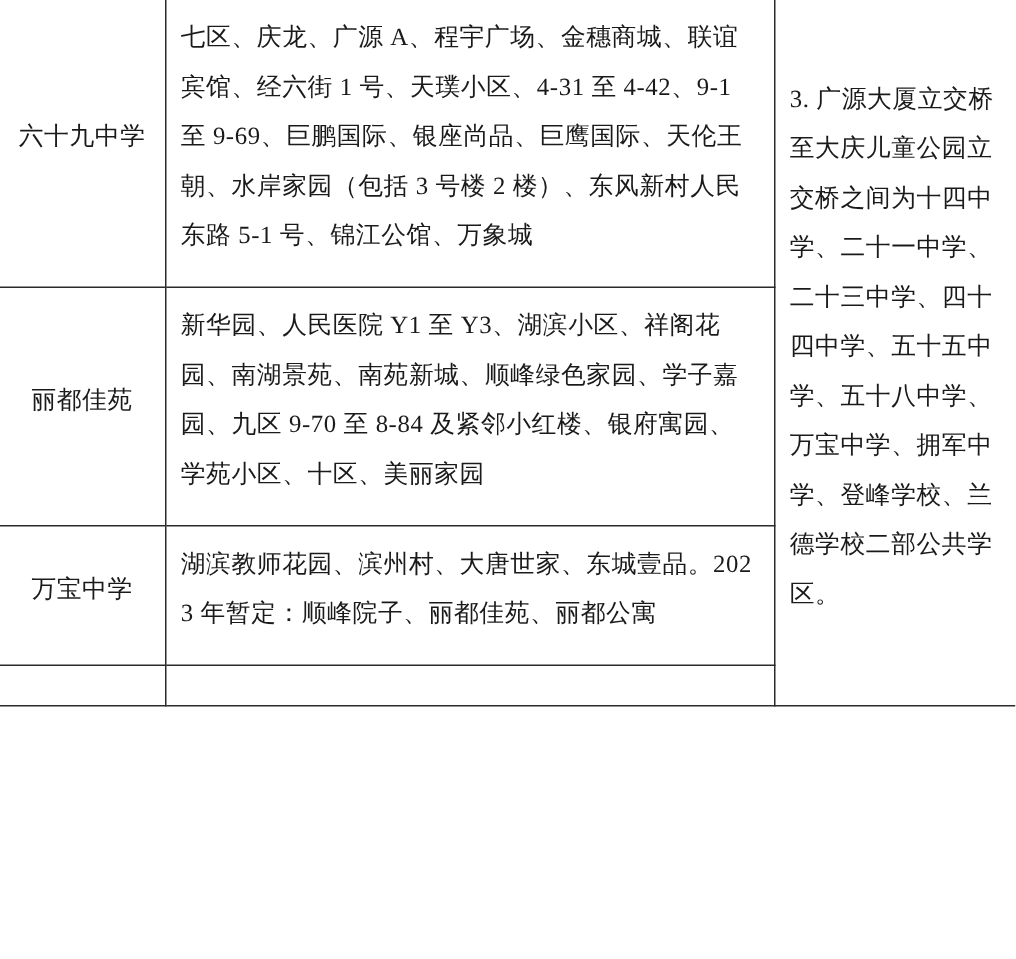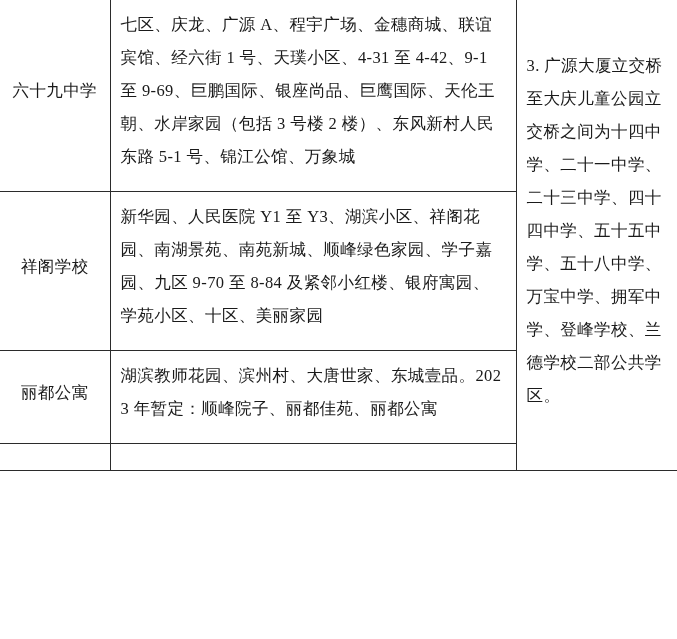--- a/index.html
+++ b/index.html
@@ -83,29 +83,29 @@
       </td>
       <td class="col-area">
         <span class="cell-text">七区、庆龙、广源 A、程宇广场、金穗商城、联谊宾馆、经六街 1 号、天璞小区、4-31 至 4-42、9-1 至 9-69、巨鹏国际、银座尚品、巨鹰国际、天伦王朝、水岸家园（包括 3 号楼 2 楼）、东风新村人民东路 5-1 号、锦江公馆、万象城</span>
       </td>
       <td class="col-note" rowspan="4">
         <span class="cell-text">3. 广源大厦立交桥至大庆儿童公园立交桥之间为十四中学、二十一中学、二十三中学、四十四中学、五十五中学、五十八中学、万宝中学、拥军中学、登峰学校、兰德学校二部公共学区。</span>
       </td>
     </tr>
     <tr>
       <td class="col-school">
-        <span class="cell-text">祥阁学校</span>
+        <span class="cell-text">丽都佳苑</span>
       </td>
       <td class="col-area">
         <span class="cell-text">新华园、人民医院 Y1 至 Y3、湖滨小区、祥阁花园、南湖景苑、南苑新城、顺峰绿色家园、学子嘉园、九区 9-70 至 8-84 及紧邻小红楼、银府寓园、学苑小区、十区、美丽家园</span>
       </td>
     </tr>
     <tr>
       <td class="col-school">
-        <span class="cell-text">丽都公寓</span>
+        <span class="cell-text">万宝中学</span>
       </td>
       <td class="col-area">
         <span class="cell-text">湖滨教师花园、滨州村、大唐世家、东城壹品。2023 年暂定：顺峰院子、丽都佳苑、丽都公寓</span>
       </td>
     </tr>
     <tr class="row-tail">
       <td class="col-school"></td>
       <td class="col-area"></td>
     </tr>
   </tbody>

